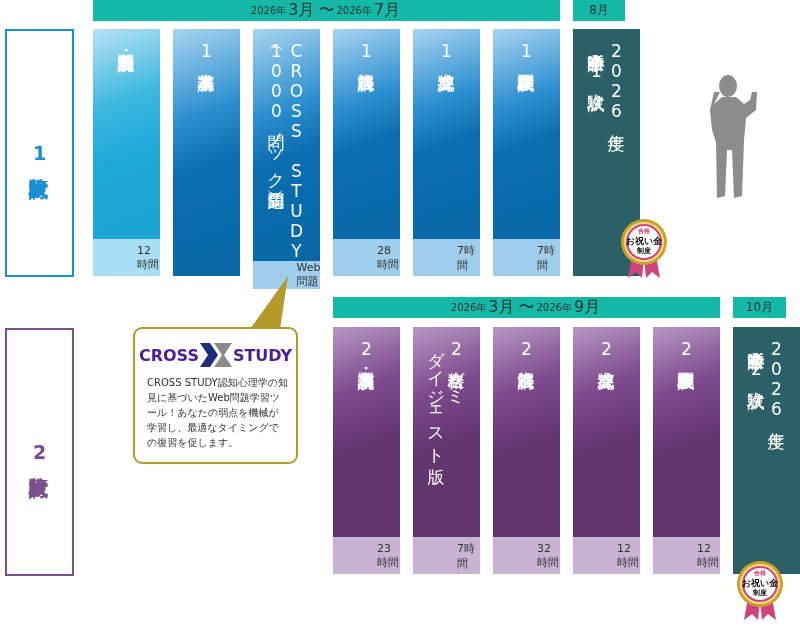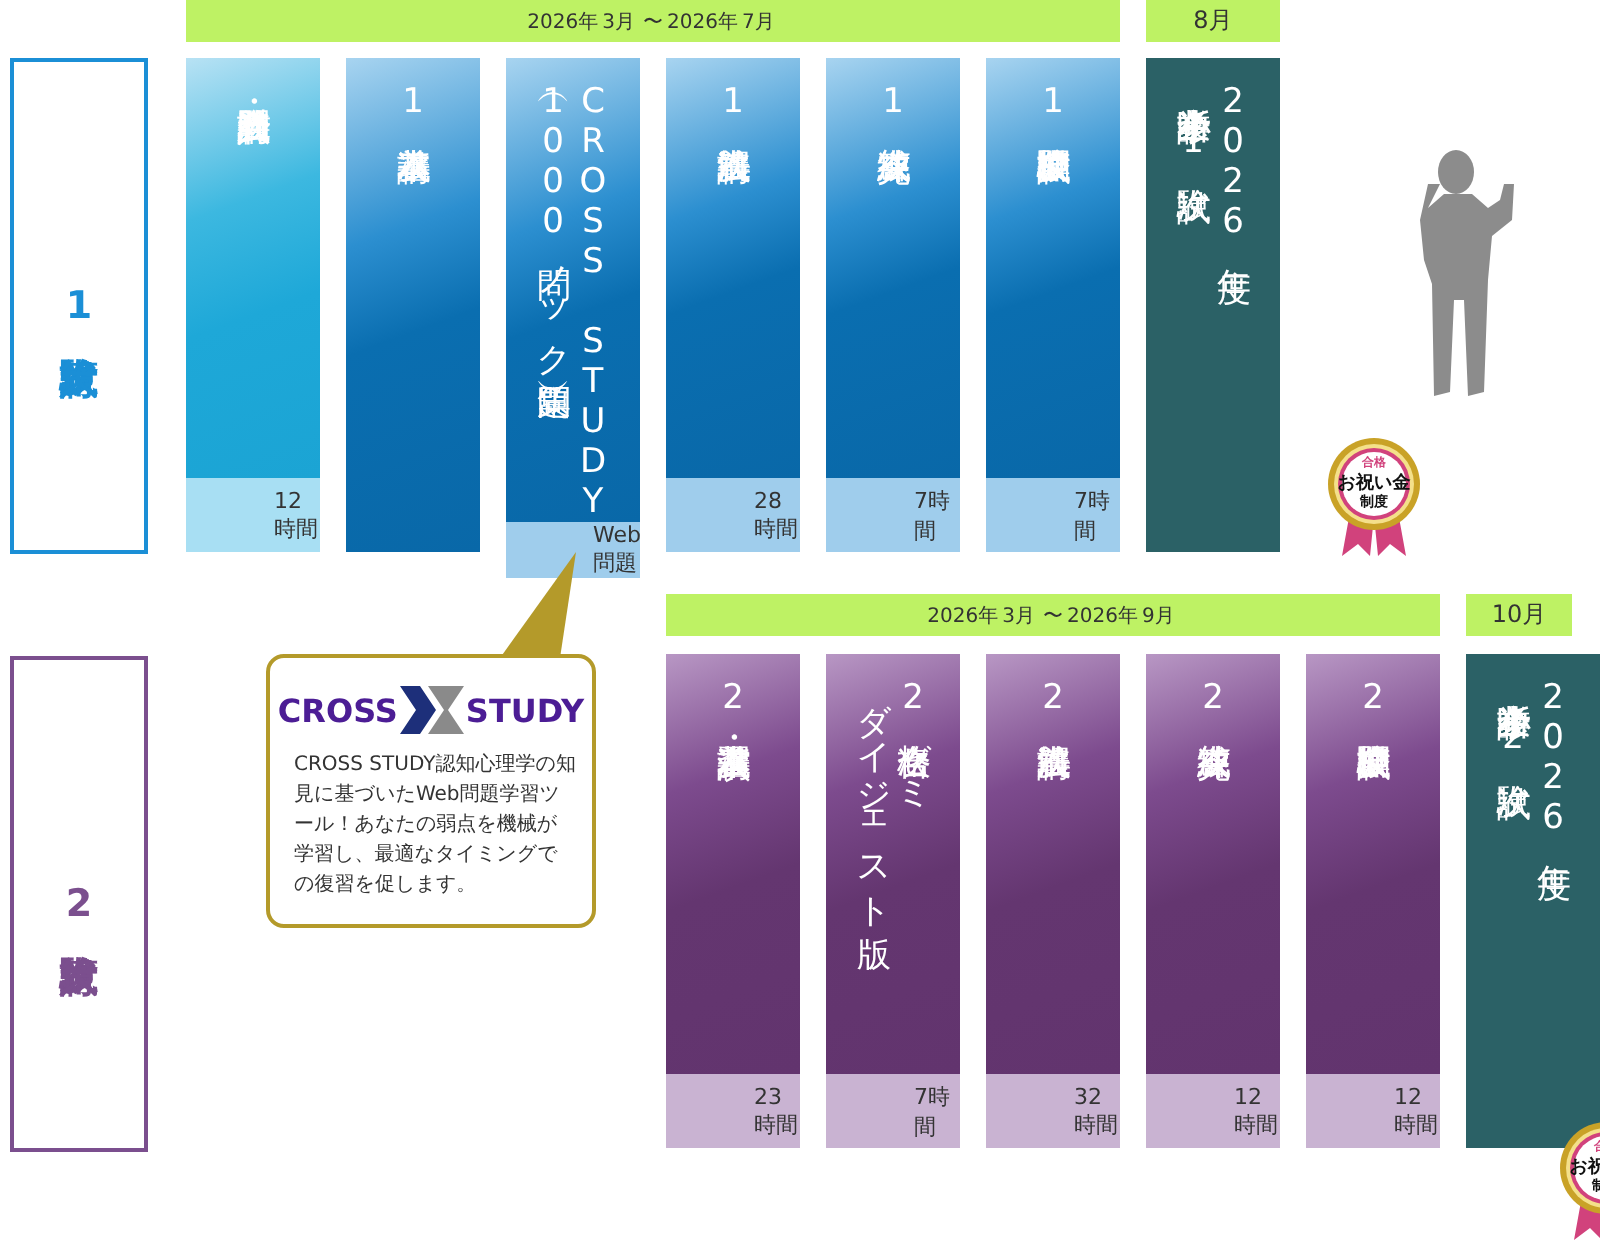--- a/index.html
+++ b/index.html
@@ -3,24 +3,24 @@
 <meta charset="utf-8">
 <style>
   html, body { margin:0; padding:0; }
   body {
     width:800px; height:626px; position:relative; overflow:hidden;
     background:#ffffff;
     font-family: "DejaVu Sans", "Liberation Sans", sans-serif;
   }
   .abs { position:absolute; }
   .period-bar {
-    background:#bef264; color:#333; font-size:10px;
+    background:#14b8a6; color:#333; font-size:10px;
     display:flex; align-items:center; justify-content:center; height:21px;
   }
-  .period-bar .big { font-size:10px; margin:0 2px; }
+  .period-bar .big { font-size:16px; margin:0 2px; }
   .section-label {
     border:2px solid; box-sizing:border-box; background:#fff;
     display:flex; align-items:center; justify-content:center;
   }
   .section-label span {
     writing-mode:vertical-rl; text-orientation:upright;
     font-weight:bold; font-size:19px; letter-spacing:0px;
   }
   .course {
     position:absolute; display:flex; flex-direction:column;
@@ -43,21 +43,21 @@
   .purple .title { background:linear-gradient(160deg,#b897c4 0%,#7d4b8e 30%,#643670 55%,#62346e 100%); }
   .purple .hours { background:#c9b3d2; }
   .exam {
     position:absolute; background:#2b6166; display:flex; justify-content:center;
     padding-top:12px; box-sizing:border-box;
   }
   .exam span {
     writing-mode:vertical-rl; text-orientation:upright; color:#fff;
     font-size:17px; line-height:20px;
   }
-  .badge { position:absolute; width:48px; height:62px;margin-left:43px; }
+  .badge { position:absolute; width:48px; height:62px; }
   .callout {
     position:absolute; left:133px; top:327px; width:165px; height:137px;
     border:2px solid #b49a2a; border-radius:9px; background:#fff; box-sizing:border-box;
   }
   .callout .logo {
     display:flex; align-items:center; justify-content:center; margin-top:14px;
     font-family:"DejaVu Sans", sans-serif; font-weight:bold; color:#4c1d95; font-size:16px;
     letter-spacing:0px;
   }
   .callout .desc {
@@ -71,21 +71,21 @@
   <span style="color:#1b8fd6;">1次試験対策</span>
 </div>
 
 <div class="abs period-bar" style="left:93px;top:0;width:467px;">
   <span>2026年</span>
   <span class="big">3月</span>
   <span class="big">〜</span>
   <span>2026年</span>
   <span class="big">7月</span>
 </div>
-<div class="abs period-bar" style="left:573px;top:0;width:67px;font-size:12px;">
+<div class="abs period-bar" style="left:573px;top:0;width:52px;font-size:12px;">
   <span>8月</span>
 </div>
 
 <div class="course cyan" style="left:93px;top:29px;width:67px;height:247px;">
   <div class="title">
       <span>財務・会計入門講義</span>
     </div>
   <div class="hours">12時間</div>
 </div>
 <div class="course blue" style="left:173px;top:29px;width:67px;height:247px;">

